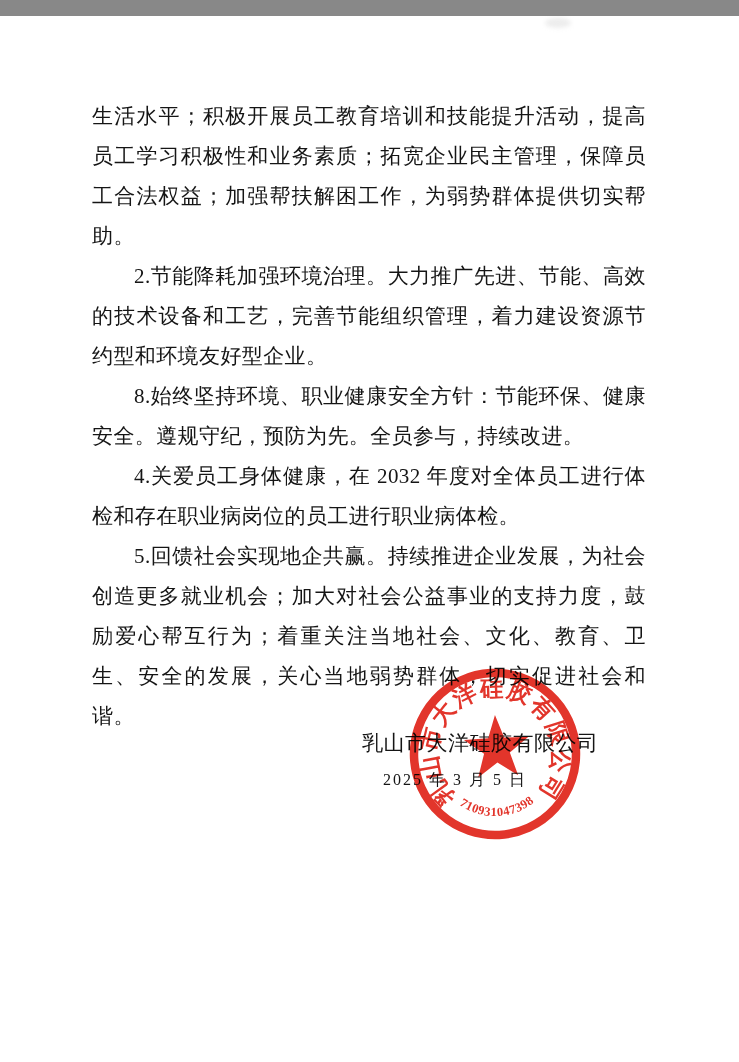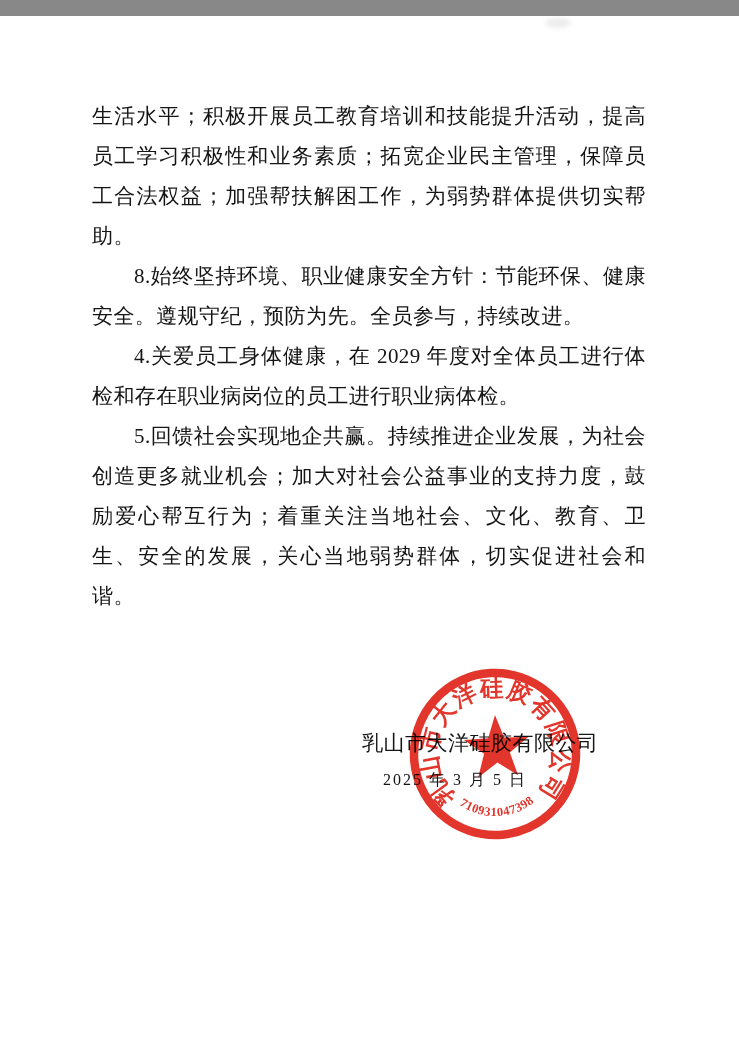--- a/index.html
+++ b/index.html
@@ -70,22 +70,23 @@
 </style>
 </head>
 <body>
 
 <div class="page">
 
   <div class="scan-smudge"></div>
 
   <div class="body-text">
     <p>生活水平；积极开展员工教育培训和技能提升活动，提高员工学习积极性和业务素质；拓宽企业民主管理，保障员工合法权益；加强帮扶解困工作，为弱势群体提供切实帮助。</p>
+    <p class="indent">2.节能降耗加强环境治理。大力推广先进、节能、高效的技术设备和工艺，完善节能组织管理，着力建设资源节约型和环境友好型企业。</p>
     <p class="indent">8.始终坚持环境、职业健康安全方针：节能环保、健康安全。遵规守纪，预防为先。全员参与，持续改进。</p>
-    <p class="indent">4.关爱员工身体健康，在 2029 年度对全体员工进行体检和存在职业病岗位的员工进行职业病体检。</p>
+    <p class="indent">4.关爱员工身体健康，在 2032 年度对全体员工进行体检和存在职业病岗位的员工进行职业病体检。</p>
     <p class="indent">5.回馈社会实现地企共赢。持续推进企业发展，为社会创造更多就业机会；加大对社会公益事业的支持力度，鼓励爱心帮互行为；着重关注当地社会、文化、教育、卫生、安全的发展，关心当地弱势群体，切实促进社会和谐。</p>
   </div>
 
   <div class="sig-company">乳山市大洋硅胶有限公司</div>
 
   <div class="sig-date">2025 年 3 月 5 日</div>
 
   <svg class="seal" viewBox="0 0 190 190">
 
     <circle cx="95" cy="95" r="81" fill="none" stroke="#e0251a" stroke-width="8.5"></circle>

